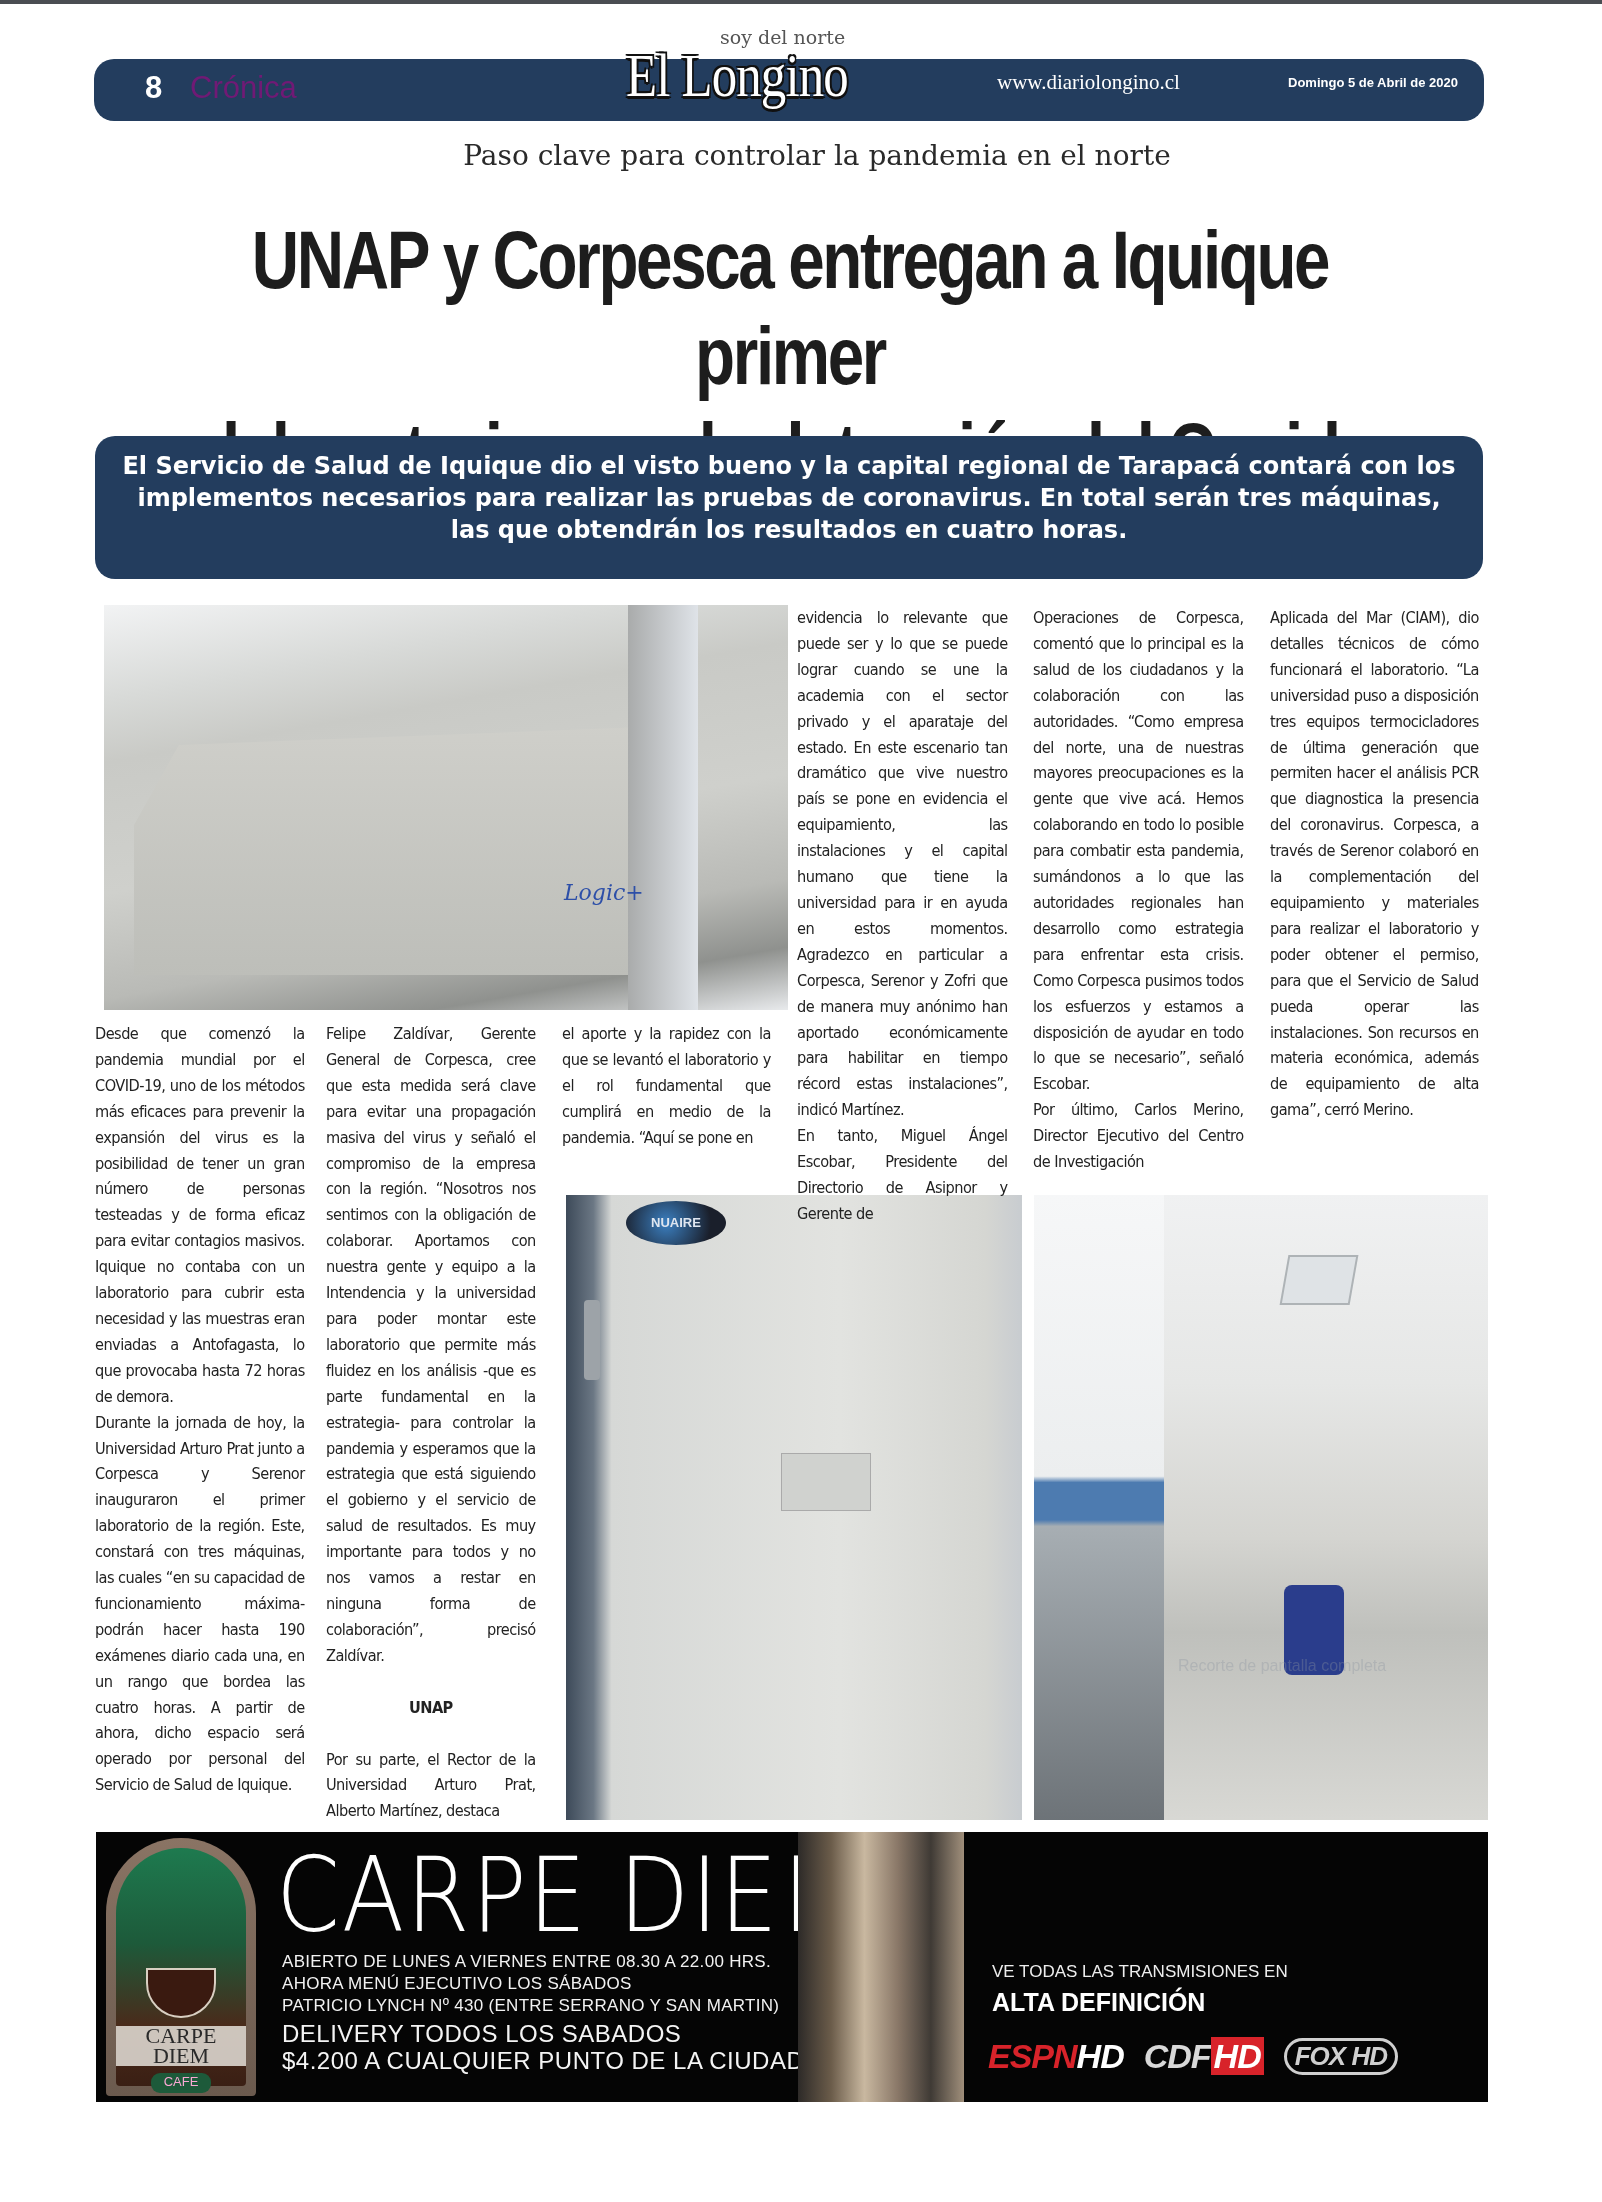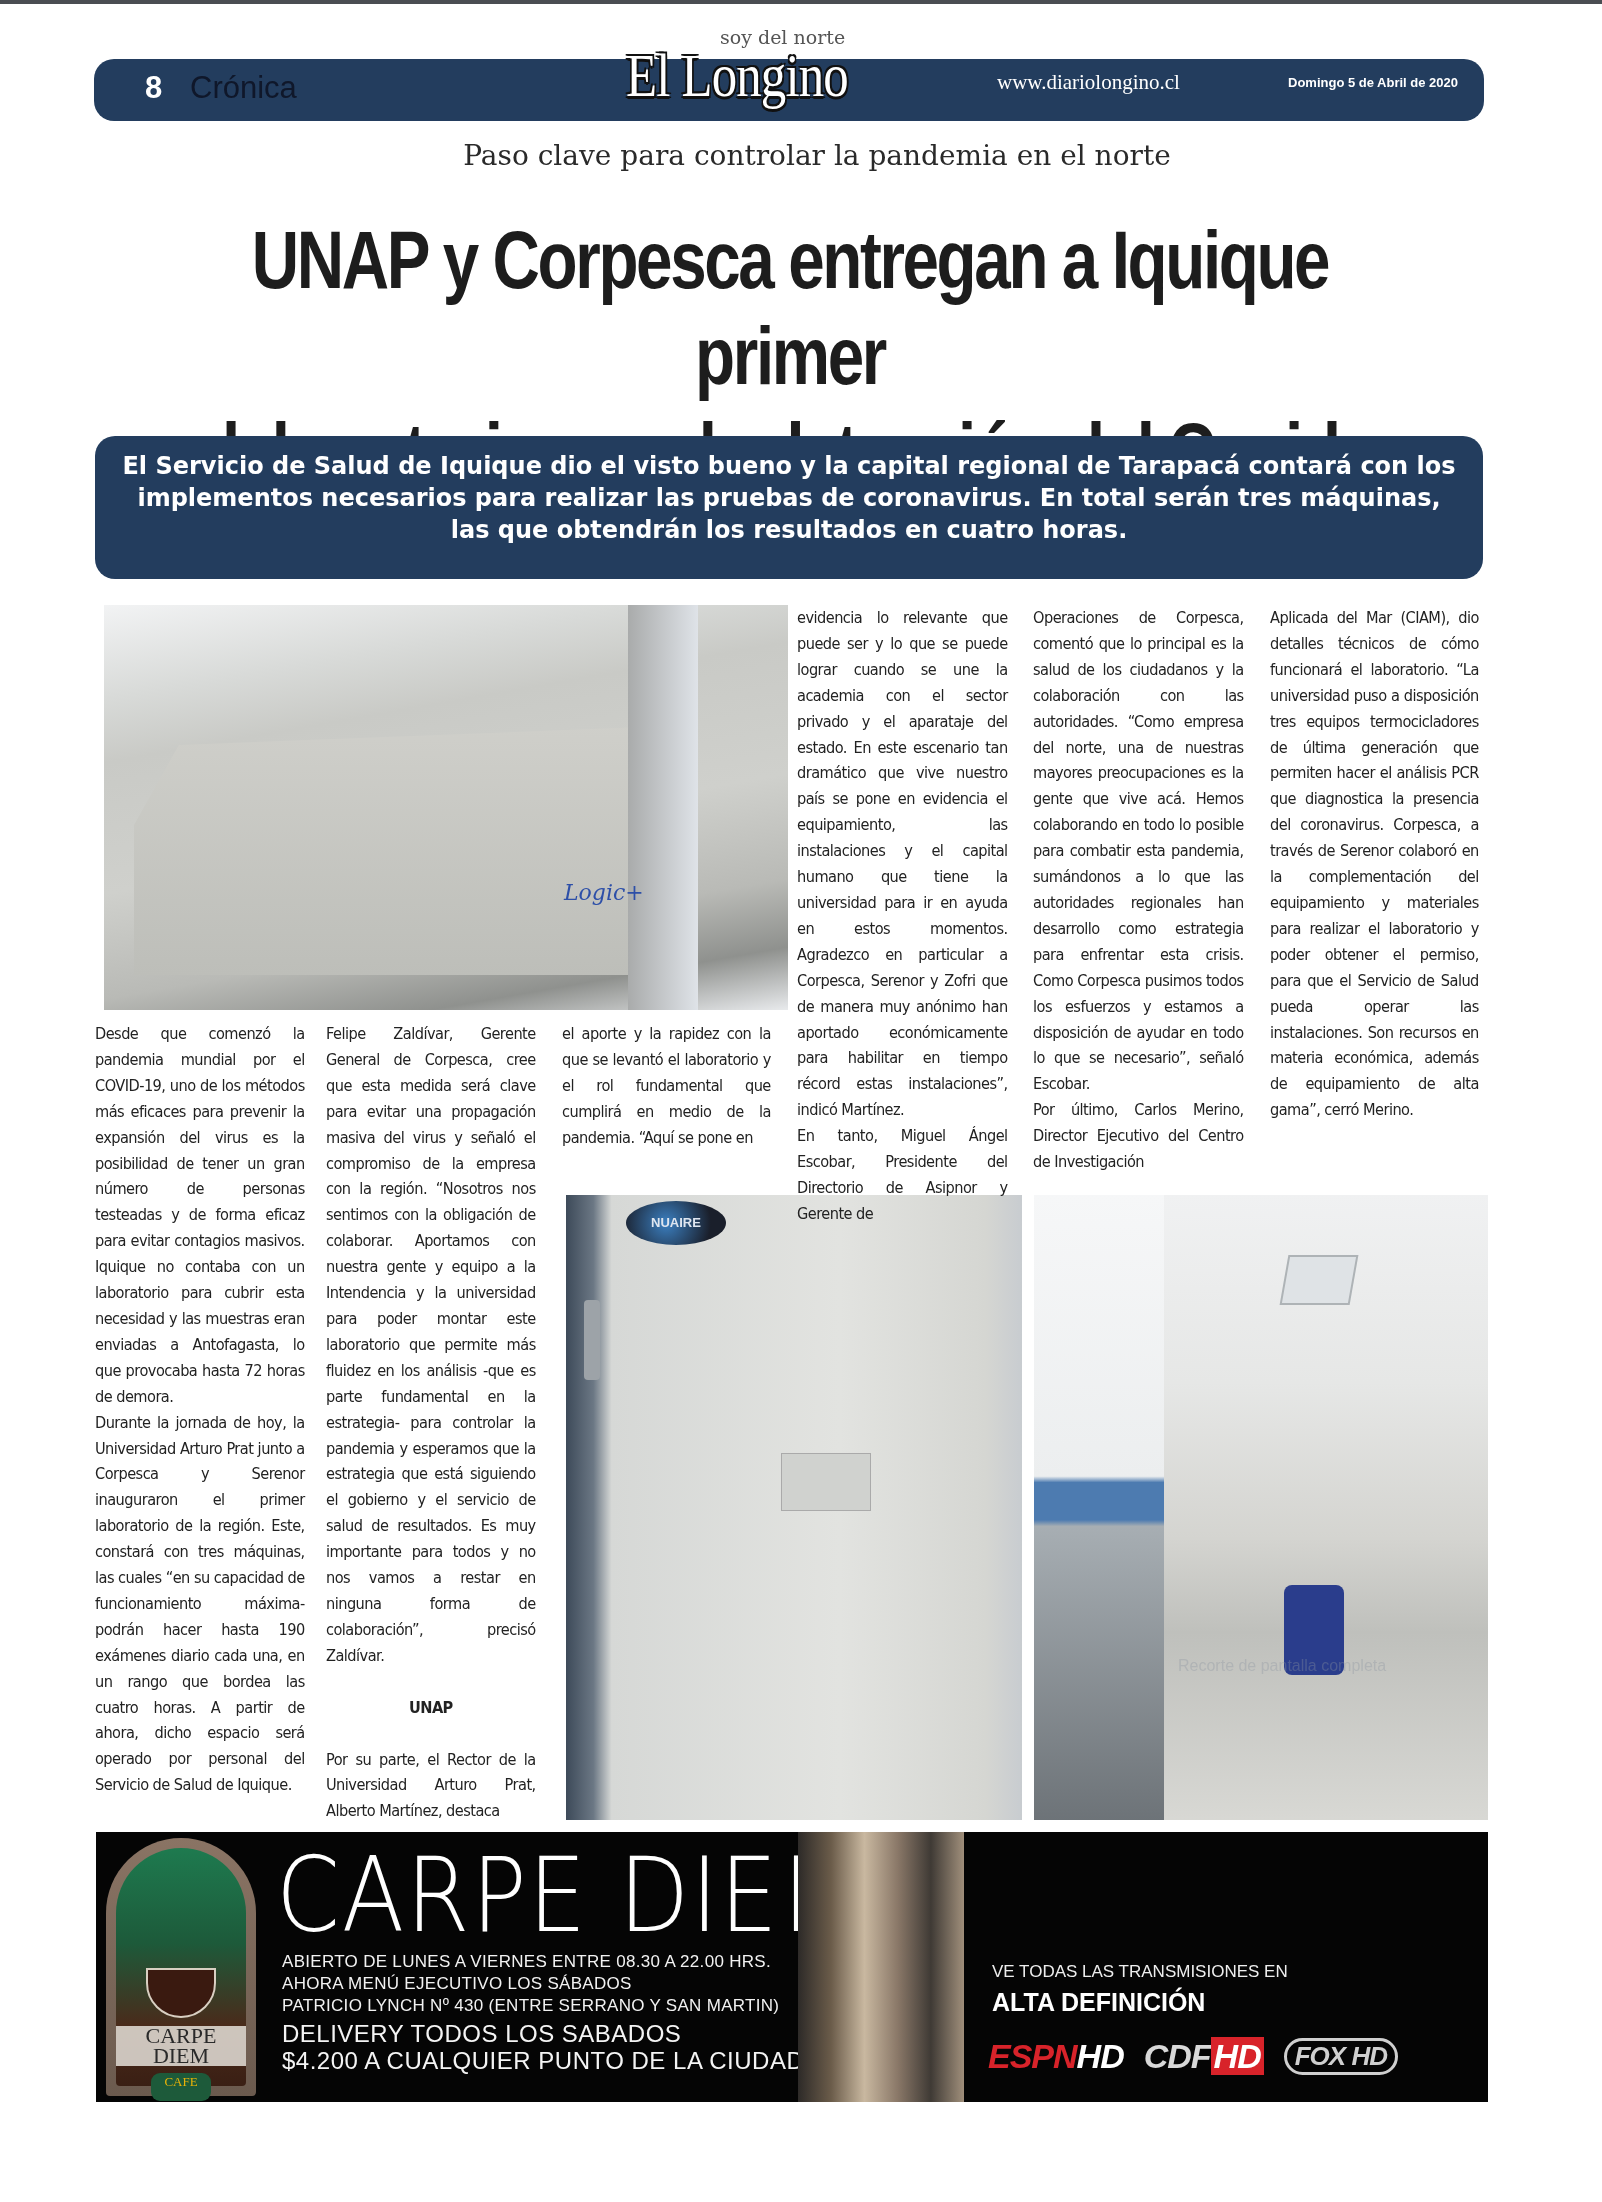--- a/index.html
+++ b/index.html
@@ -5,21 +5,21 @@
   * { box-sizing: border-box; margin: 0; padding: 0; }
   html, body { width: 1602px; height: 2202px; background: #ffffff; overflow: hidden; }
   body { position: relative; font-family: "Liberation Sans", sans-serif; color: #1a1a1a; }
 
   .topbar { position: absolute; left: 0; top: 0; width: 1602px; height: 4px; background: #4a4d52; }
 
   
   .header-bar { position: absolute; left: 94px; top: 59px; width: 1390px; height: 62px;
     background: #233d5e; border-radius: 20px; }
   .header-page { position: absolute; left: 145px; top: 70px; color: #fff; font-size: 31px; font-weight: bold; }
-  .header-section { position: absolute; left: 190px; top: 70px; color: #0f172a; font-size: 31px; }
+  .header-section { position: absolute; left: 190px; top: 70px; color: #701a75; font-size: 31px; }
   .masthead-tag { position: absolute; left: 720px; top: 26px; font-family: "DejaVu Serif", serif; font-size: 19px; color: #555; }
   .masthead { position: absolute; left: 626px; top: 40px; font-family: "Liberation Serif", serif; font-size: 62px;
     color: #fff; letter-spacing: -1px; transform: scaleX(0.82); transform-origin: left top;
     text-shadow: -2px -2px 0 #111, 2px -2px 0 #111, -2px 2px 0 #111, 2px 2px 0 #111, 0 3px 0 #111; }
   .header-url { position: absolute; left: 997px; top: 70px; font-family: "Liberation Serif", serif; font-size: 21px; color: #fff; }
   .header-date { position: absolute; left: 1288px; top: 75px; font-size: 13px; font-weight: bold; color: #fff; }
 
   .kicker { position: absolute; left: 0; width: 1570px; top: 139px; text-align: center;
     font-family: "DejaVu Serif", serif; font-size: 28px; color: #2a2a2a; margin-left: 32px; }
 
@@ -67,22 +67,22 @@
 
   
   .ad { position: absolute; left: 96px; top: 1832px; width: 1392px; height: 270px; background: #050505; overflow: hidden; }
   .ad-logo { position: absolute; left: 10px; top: 6px; width: 150px; height: 258px; border-radius: 75px 75px 4px 4px;
     background: linear-gradient(180deg,#8a7464,#6b5a4e); padding: 10px; }
   .ad-logo-inner { width: 100%; height: 100%; border-radius: 65px 65px 4px 4px;
     background: linear-gradient(180deg,#1e7a4f 0%,#1d5a3a 40%,#4a2a1a 75%,#3a1f14 100%); position: relative; }
   .ad-logo-cup { position: absolute; left: 30px; top: 120px; width: 70px; height: 50px; background: #3a1a10; border-radius: 0 0 35px 35px; border: 2px solid #d9cfc2; }
   .ad-logo-name { position: absolute; left: 0; width: 100%; top: 178px; text-align: center; font-family: "Liberation Serif", serif;
     font-size: 22px; line-height: 20px; color: #2a2a2a; background: rgba(220,214,206,0.9); }
-  .ad-logo-cafe { position: absolute; left: 35px; top: 225px; width: 60px; height: 28px; border-radius: 9px; background: #1d5a3a;
-    color: #eab308; font-size: 13px; text-align: center; font-family: Liberation Serif, serif; line-height: 18px; }
+  .ad-logo-cafe { position: absolute; left: 35px; top: 225px; width: 60px; height: 20px; border-radius: 9px; background: #1d5a3a;
+    color: #f9a8d4; font-size: 13px; text-align: center; font-family: Liberation Sans, sans-serif; line-height: 18px; }
   .ad-title { position: absolute; left: 180px; top: 2px; font-family: "DejaVu Sans", sans-serif; font-size: 104px; color: #fff;
     letter-spacing: 2px; font-weight: 300; transform: scaleX(0.88); transform-origin: left top; }
   .ad-line { position: absolute; left: 186px; font-family: "Liberation Sans", sans-serif; color: #f2f2f2; font-size: 17px; letter-spacing: 0.3px; }
   .ad-big { position: absolute; left: 186px; font-family: "Liberation Sans", sans-serif; color: #f4f4f4; font-size: 24px; letter-spacing: 0.5px; }
   .ad-photo { position: absolute; left: 702px; top: 0; width: 166px; height: 270px;
     background: linear-gradient(90deg,#2d2a28,#6b5c4a 20%,#c9b8a0 40%,#8a7868 60%,#3f3a35 80%,#a08f7b); }
   .ad-hh { position: absolute; left: 942px; top: 30px; font-family: "Liberation Sans", sans-serif; font-weight: bold; font-size: 52px; color: #fff; letter-spacing: 1px; }
   .ad-tx { position: absolute; left: 896px; top: 130px; font-size: 17px; color: #eee; }
   .ad-hd { position: absolute; left: 896px; top: 156px; font-size: 25px; font-weight: bold; color: #fff; }
   .ad-channels { position: absolute; left: 892px; top: 205px; display: flex; gap: 20px; align-items: center; }

